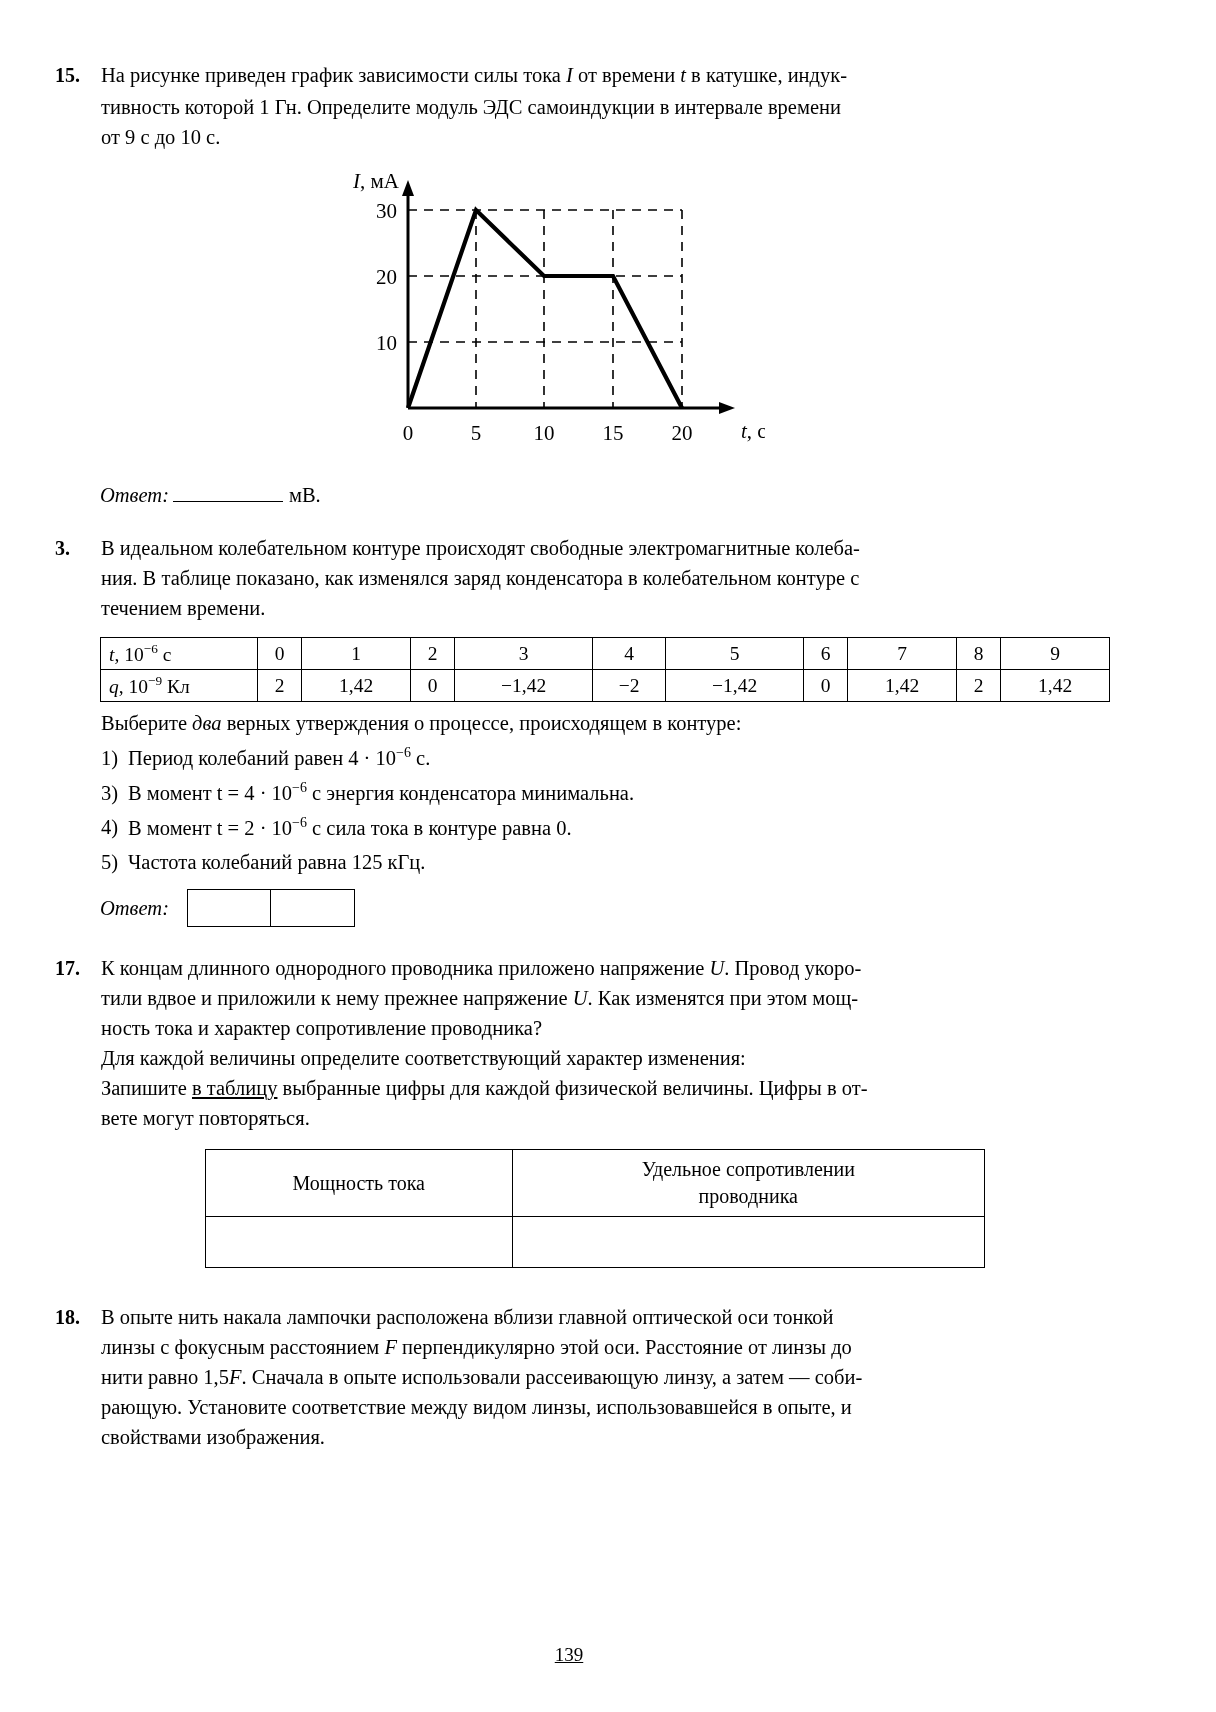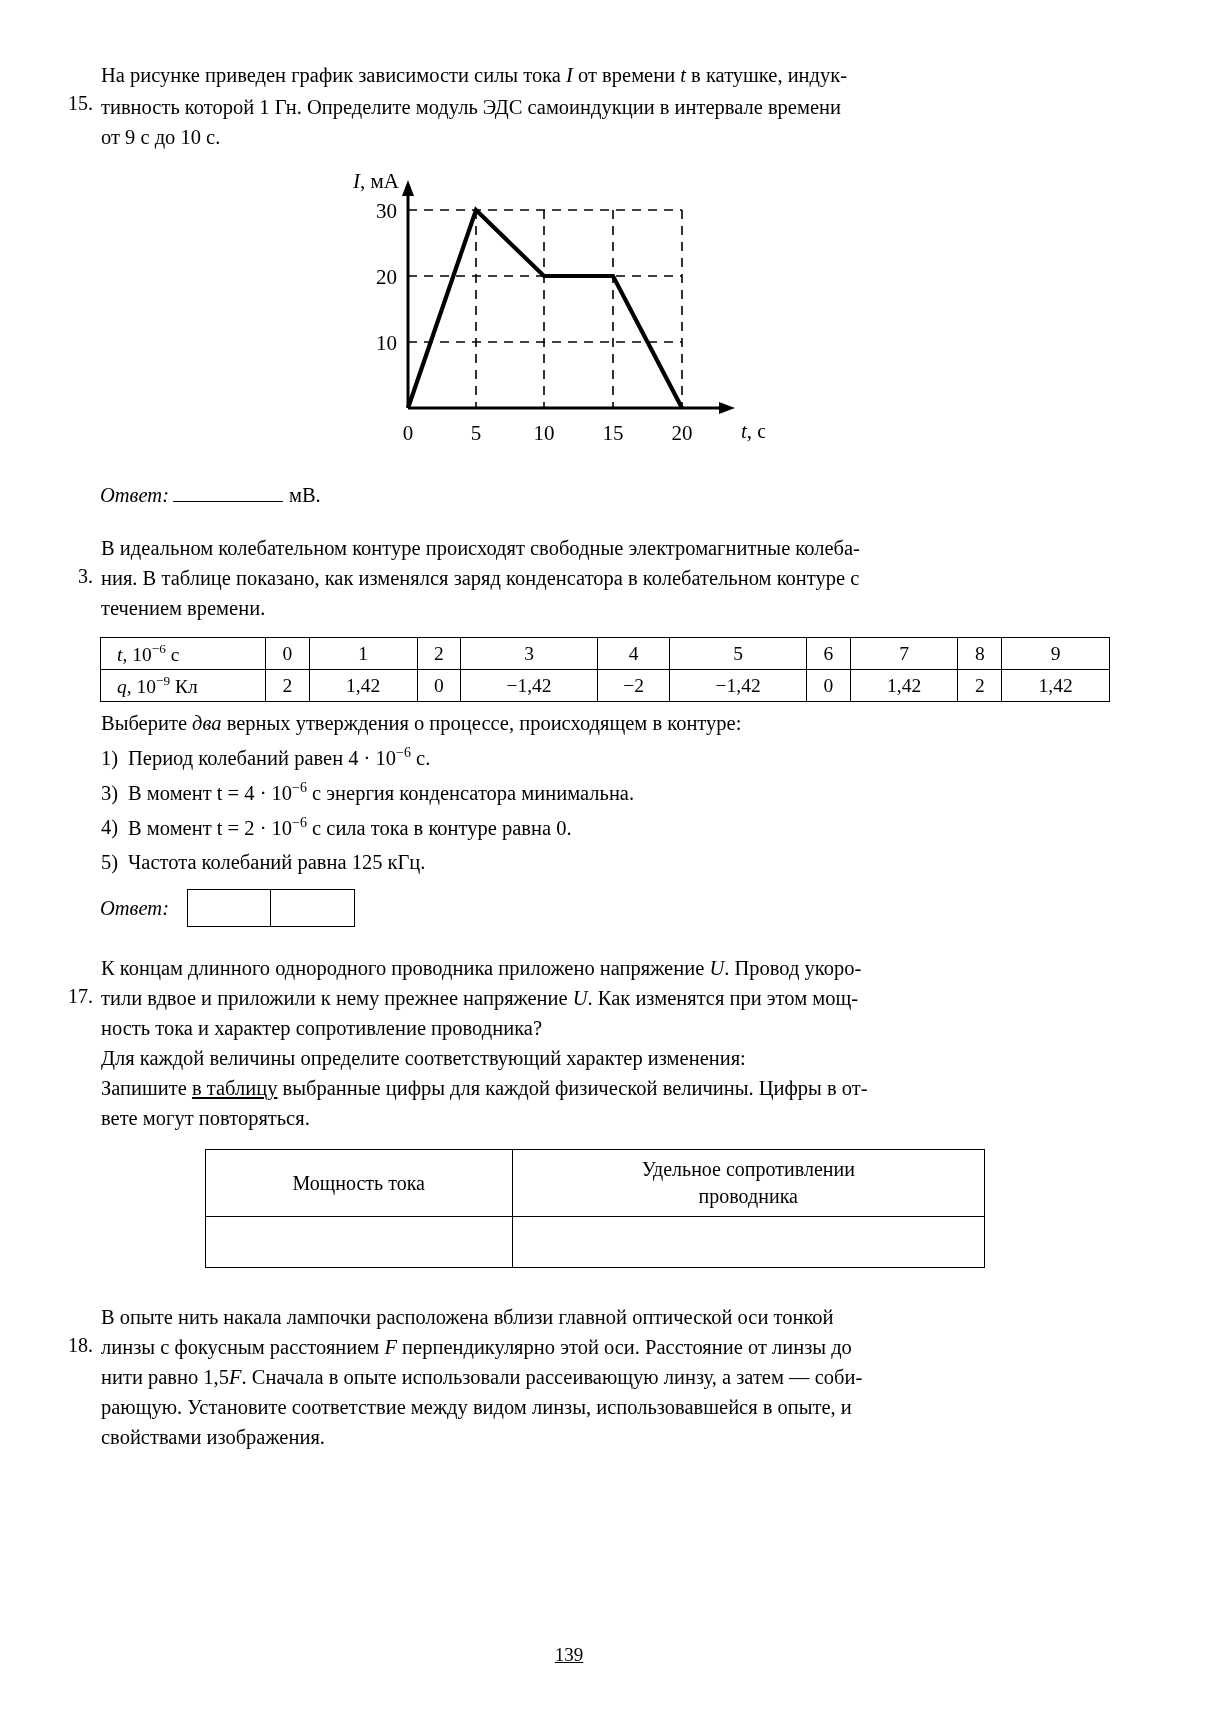--- a/index.html
+++ b/index.html
@@ -21,29 +21,28 @@
     height: 1712px;
     box-sizing: border-box;
     padding: 60px 90px 0 55px;
   }
   .task {
     display: flex;
     align-items: flex-start;
     margin-bottom: 0;
   }
   .task-num {
-    font-weight: normal;
+    font-weight: bold;
     font-size: 20px;
     width: 46px;
     flex: 0 0 46px;
-    text-align: right;
+    text-align: left;
     padding-right: 8px;
     box-sizing: border-box;
     line-height: 30px;
-    margin-top: 28px;
   }
   .task-body {
     flex: 1 1 auto;
     font-size: 20.5px;
     line-height: 30px;
   }
   .just {
     text-align: justify;
     text-justify: inter-word;
   }
@@ -79,21 +78,21 @@
     font-size: 19.5px;
   }
   .qtable td {
     border: 1.5px solid #000;
     text-align: center;
     height: 29px;
     padding: 1px 3px;
   }
   .qtable td.head-cell {
     text-align: left;
-    padding-left: 16px;
+    padding-left: 8px;
     width: 145px;
   }
   ol.plain {
     list-style: none;
     margin: 0;
     padding: 0;
   }
   ol.plain li {
     line-height: 29px;
     font-size: 20.5px;

